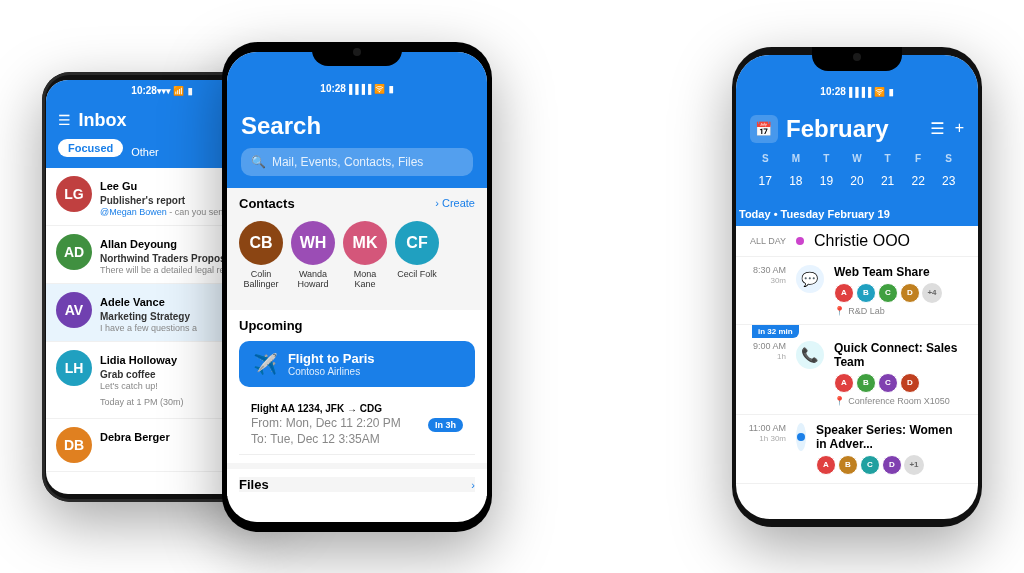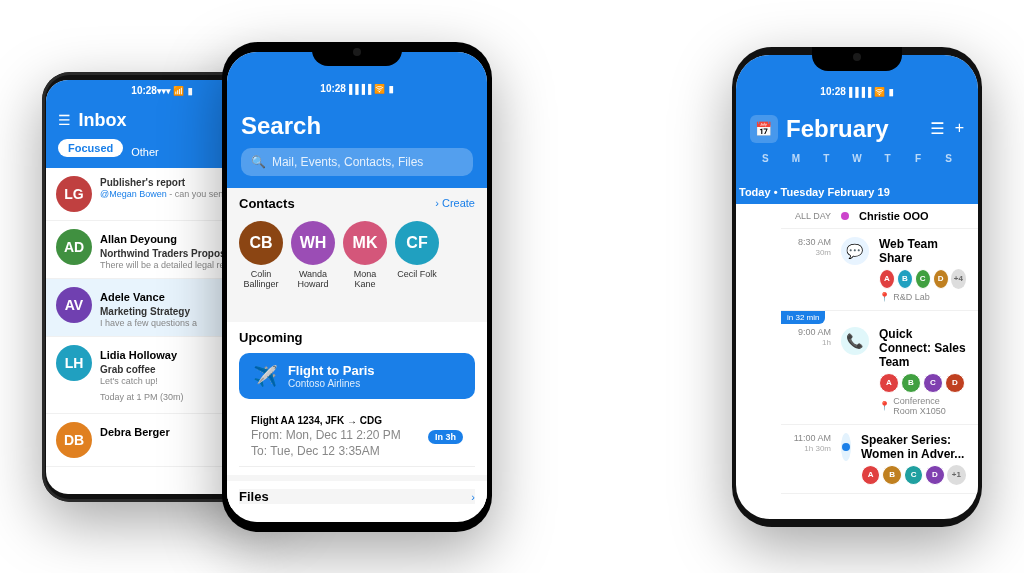--- a/index.html
+++ b/index.html
@@ -341,21 +341,21 @@
 
     .contact-name {
       font-size: 9px;
       color: #333;
       text-align: center;
       line-height: 1.2;
     }
 
     .upcoming-section {
       background: white;
-      margin-top: 20px;
+      margin-top: 8px;
       padding: 8px 12px;
     }
 
     .upcoming-label {
       font-size: 13px;
       font-weight: 600;
       color: #000;
       margin-bottom: 8px;
     }
 
@@ -487,21 +487,20 @@
       background: #1a7fe8;
       padding: 6px 3px;
       color: white;
       font-size: 11px;
       font-weight: 600;
     }
 
     .cal-events {
       background: white;
       overflow: hidden;
-      margin-left: 45px;
     }
 
     .cal-event-row {
       display: flex;
       padding: 8px 12px;
       border-bottom: 1px solid #f0f0f0;
       gap: 10px;
     }
 
     .cal-time {
@@ -597,22 +596,22 @@
 
     .all-day-dot {
       width: 8px;
       height: 8px;
       border-radius: 50%;
       background: #cc44cc;
       flex-shrink: 0;
     }
 
     .all-day-event {
-      font-size: 11px;
-      font-weight: 700;
+      font-size: 16px;
+      font-weight: 400;
       color: #000;
     }
 
     .notch {
       position: absolute;
       top: 0;
       left: 50%;
       transform: translateX(-50%);
       width: 90px;
       height: 24px;
@@ -673,20 +672,24 @@
           <span class="tab-other">Other</span>
           <span class="filter-btn">⚡ Filters</span>
         </div>
       </div>
 
       <div class="email-list">
 
         <div class="email-item">
           <div class="avatar-circle" style="background:#c04040;text-align:right;">LG</div>
           <div class="email-content">
+            <div>
+              <span class="email-from">Lee Gu</span>
+              <span class="email-date">Mar 23</span>
+            </div>
             <div class="email-subject">Publisher's report</div>
             <div class="email-preview">
               <span class="email-mention">@Megan Bowen</span> - can you send me the latest publi...
             </div>
           </div>
         </div>
 
         <div class="email-item">
           <div class="avatar-circle" style="background:#409040;">AD</div>
           <div class="email-content">
@@ -843,20 +846,31 @@
         </div>
         <div class="cal-days-header">
           <span>S</span>
           <span>M</span>
           <span>T</span>
           <span>W</span>
           <span>T</span>
           <span>F</span>
           <span>S</span>
         </div>
+        <div class="cal-dates-row">
+          <div class="cal-date">17</div>
+          <div class="cal-date">18</div>
+          <div class="cal-date">
+            <div class="today">19</div>
+          </div>
+          <div class="cal-date">20</div>
+          <div class="cal-date">21</div>
+          <div class="cal-date">22</div>
+          <div class="cal-date">23</div>
+        </div>
       </div>
 
       <div class="cal-today-label">Today • Tuesday February 19</div>
 
       <div class="cal-events">
 
         <div class="all-day-row">
           <div class="all-day-label">ALL DAY</div>
           <div class="all-day-dot"></div>
           <div class="all-day-event">Christie OOO</div>
@@ -879,21 +893,21 @@
               <div class="event-plus">+4</div>
             </div>
             <div class="event-location">
               <span>📍</span>
               <span>R&amp;D Lab</span>
             </div>
           </div>
         </div>
 
         <div style="position:relative;">
-          <div style="position:absolute;top:0;left:0;background:#1a7fe8;color:white;font-size:8px;font-weight:400;padding:2px 6px;border-radius:0 0 6px 0;">in 32 min</div>
+          <div style="position:absolute;top:0;left:16px;background:#1a7fe8;color:white;font-size:8px;font-weight:700;padding:2px 6px;border-radius:0 0 6px 0;">in 32 min</div>
           <div class="cal-event-row" style="padding-top:16px;">
             <div class="cal-time">
               9:00 AM<br><span class="duration">1h</span>
             </div>
             <div class="cal-event-icon" style="background:#e0f7fa;">
               <span style="color:#20b0d0;font-size:14px;">📞</span>
             </div>
             <div class="cal-event-content">
               <div class="event-title">Quick Connect: Sales Team</div>
               <div class="event-avatars">

